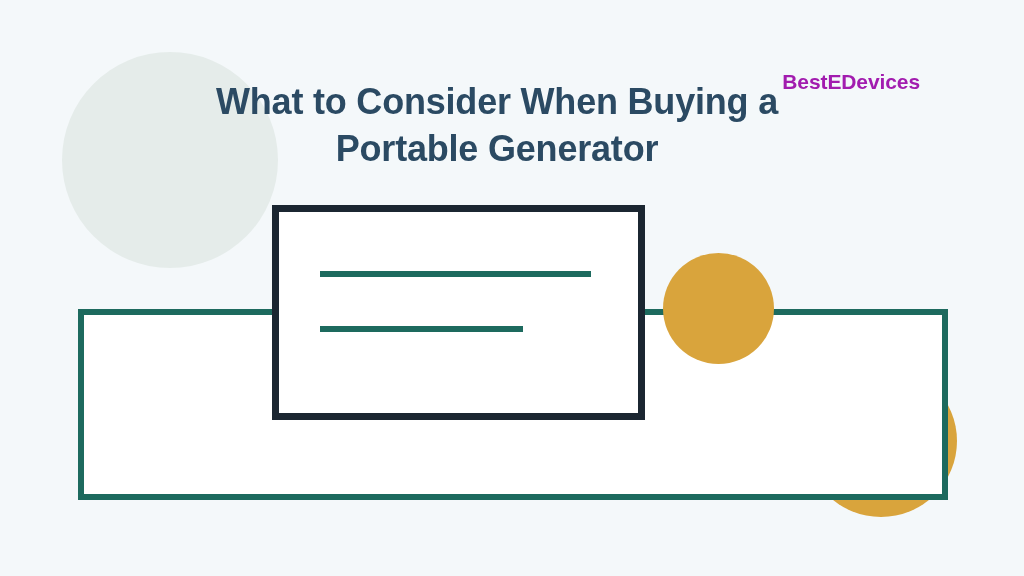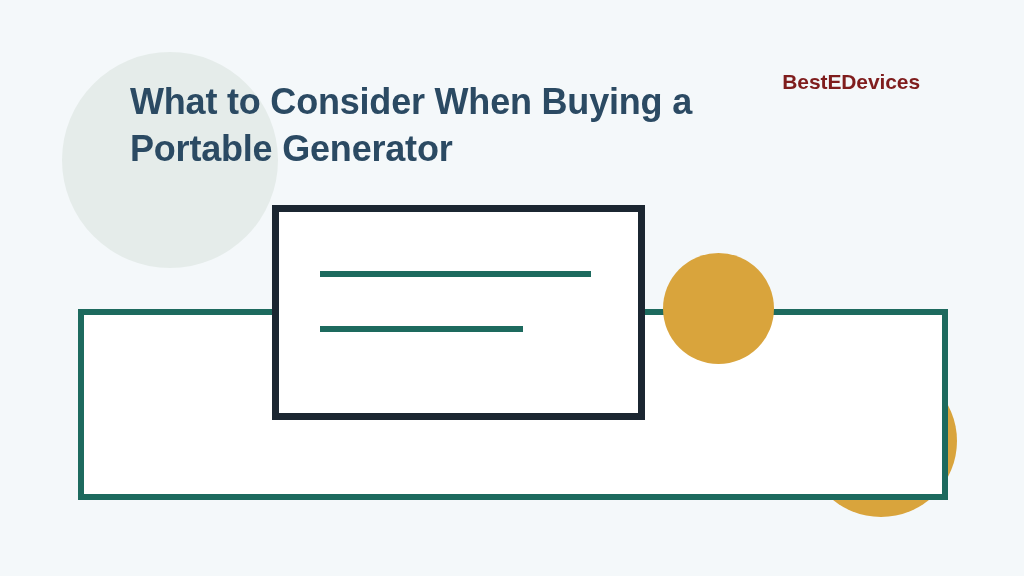--- a/index.html
+++ b/index.html
@@ -102,41 +102,42 @@
     z-index: 6;
   }
 
   
   #title {
     position: absolute;
     left: 0;
     top: 78px;
     width: 1024px;
     z-index: 8;
+    text-align: center;
     font-family: "Liberation Sans", sans-serif;
     font-weight: bold;
     font-size: 36px;
     line-height: 47px;
     letter-spacing: -0.2px;
     color: #2b4a63;
     padding: 0 160px 0 130px;
     box-sizing: border-box;
     white-space: pre-line;
   }
 
   #brand {
     position: absolute;
     right: 104px;
     top: 69px;
     z-index: 9;
     font-family: "Liberation Sans", sans-serif;
     font-weight: bold;
     font-size: 21px;
     line-height: 26px;
-    color: #7f1d1d;
+    color: #a21caf;
     letter-spacing: -0.1px;
     white-space: nowrap;
     text-align: center;
   }
 </style>
 </head>
 <body>
 
 <div id="canvas">
 

